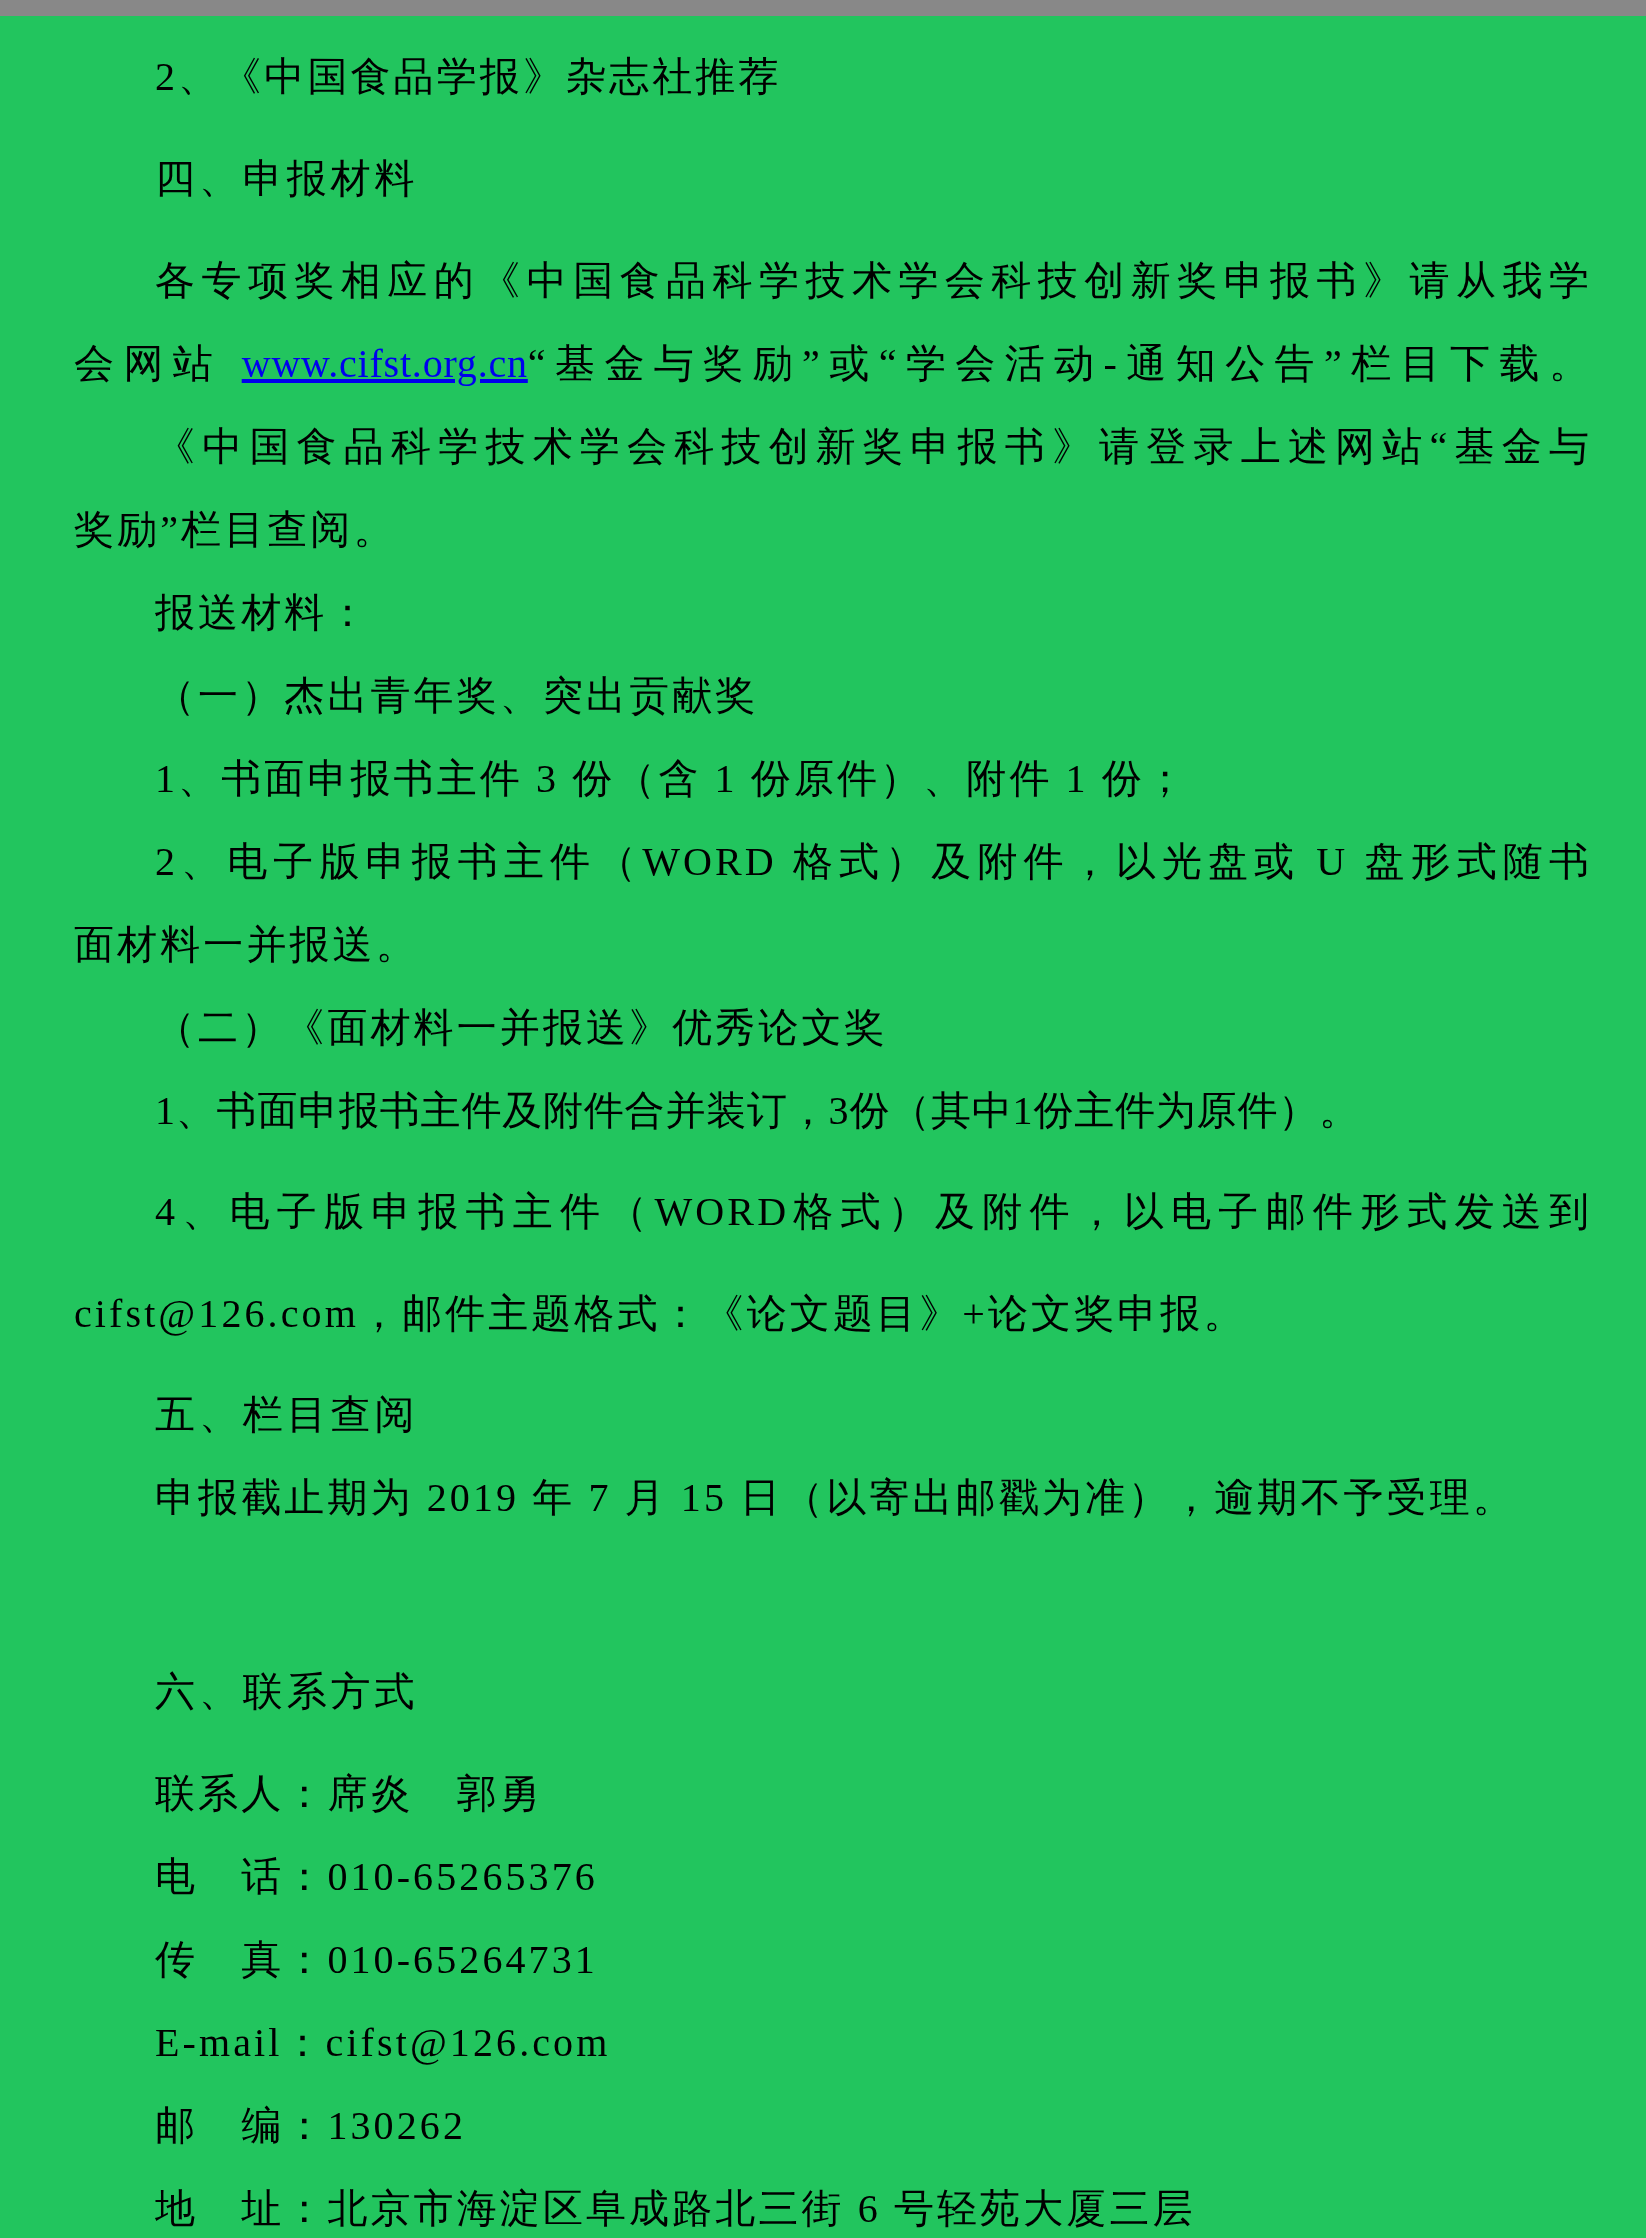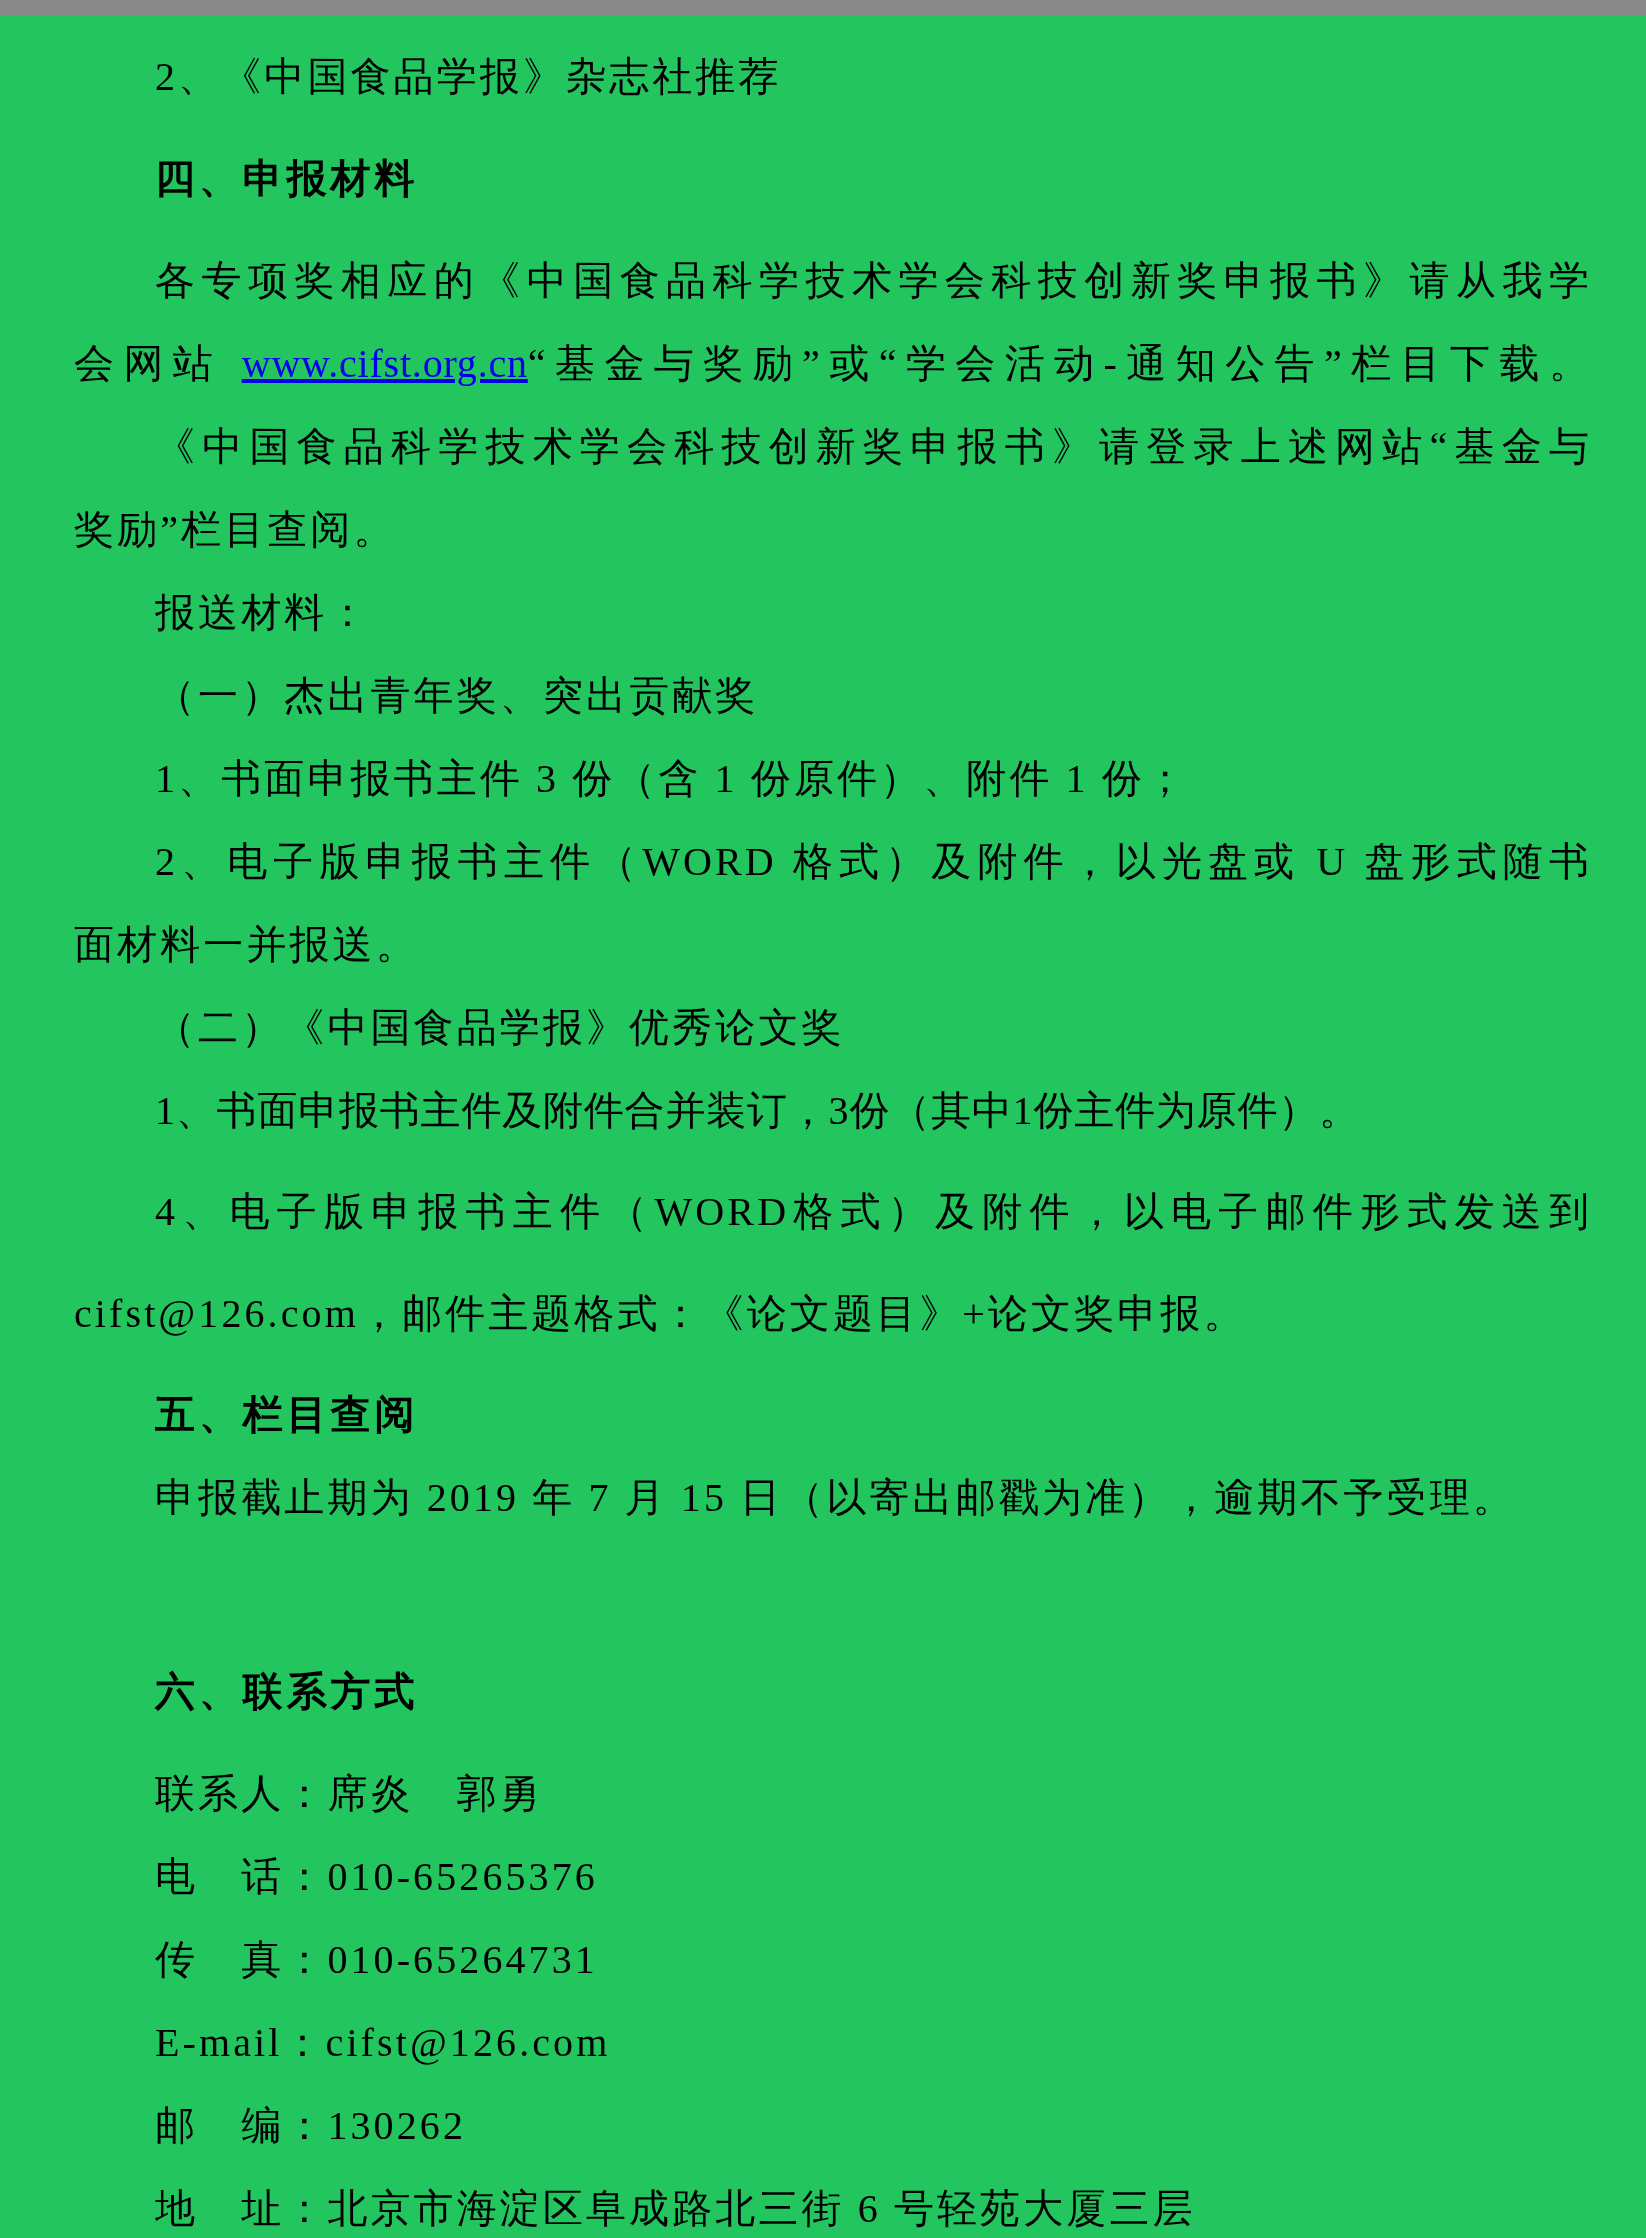--- a/index.html
+++ b/index.html
@@ -19,21 +19,21 @@
   .doc{width:100%;}
   .line{
     min-height:83px;
     line-height:83px;
     letter-spacing:3.1px;
     white-space:normal;
   }
   .blank{min-height:83px;}
   .ind{text-indent:81px;}
   .heading{
-    font-weight:bold;
+    font-weight:normal;
     font-family:"Liberation Sans","DejaVu Sans",sans-serif;
     letter-spacing:3.9px;
   }
   .just{
     text-align:justify;
     text-align-last:justify;
   }
   .tight{letter-spacing:0.8px;}
   .sp{margin-top:18.6px;}
   .sp-lg{margin-top:28px;}
@@ -53,21 +53,21 @@
       <div class="line ind heading sp">四、申报材料</div>
       <div class="line ind just sp">各专项奖相应的《中国食品科学技术学会科技创新奖申报书》请从我学</div>
       <div class="line just"><span>会网站 </span><span class="doclink">www.cifst.org.cn</span><span>“基金与奖励”或“学会活动-通知公告”栏目下载。</span></div>
       <div class="line ind just">《中国食品科学技术学会科技创新奖申报书》请登录上述网站“基金与</div>
       <div class="line">奖励”栏目查阅。</div>
       <div class="line ind">报送材料：</div>
       <div class="line ind">（一）杰出青年奖、突出贡献奖</div>
       <div class="line ind">1、书面申报书主件 3 份（含 1 份原件）、附件 1 份；</div>
       <div class="line ind just">2、电子版申报书主件（WORD 格式）及附件，以光盘或 U 盘形式随书</div>
       <div class="line">面材料一并报送。</div>
-      <div class="line ind">（二）《中国食品学报》优秀论文奖</div>
+      <div class="line ind">（二）《面材料一并报送》优秀论文奖</div>
       <div class="line ind tight">1、书面申报书主件及附件合并装订，3份（其中1份主件为原件）。</div>
       <div class="line ind just sp">4、电子版申报书主件（WORD格式）及附件，以电子邮件形式发送到</div>
       <div class="line sp">cifst@126.com，邮件主题格式：《论文题目》+论文奖申报。</div>
       <div class="line ind heading sp">五、栏目查阅</div>
       <div class="line ind">申报截止期为 2019 年 7 月 15 日（以寄出邮戳为准），逾期不予受理。</div>
       <div class="line blank"></div>
       <div class="line ind heading sp-lg">六、联系方式</div>
       <div class="line ind sp">联系人：席炎　郭勇</div>
       <div class="line ind">电　话：010-65265376</div>
       <div class="line ind">传　真：010-65264731</div>

